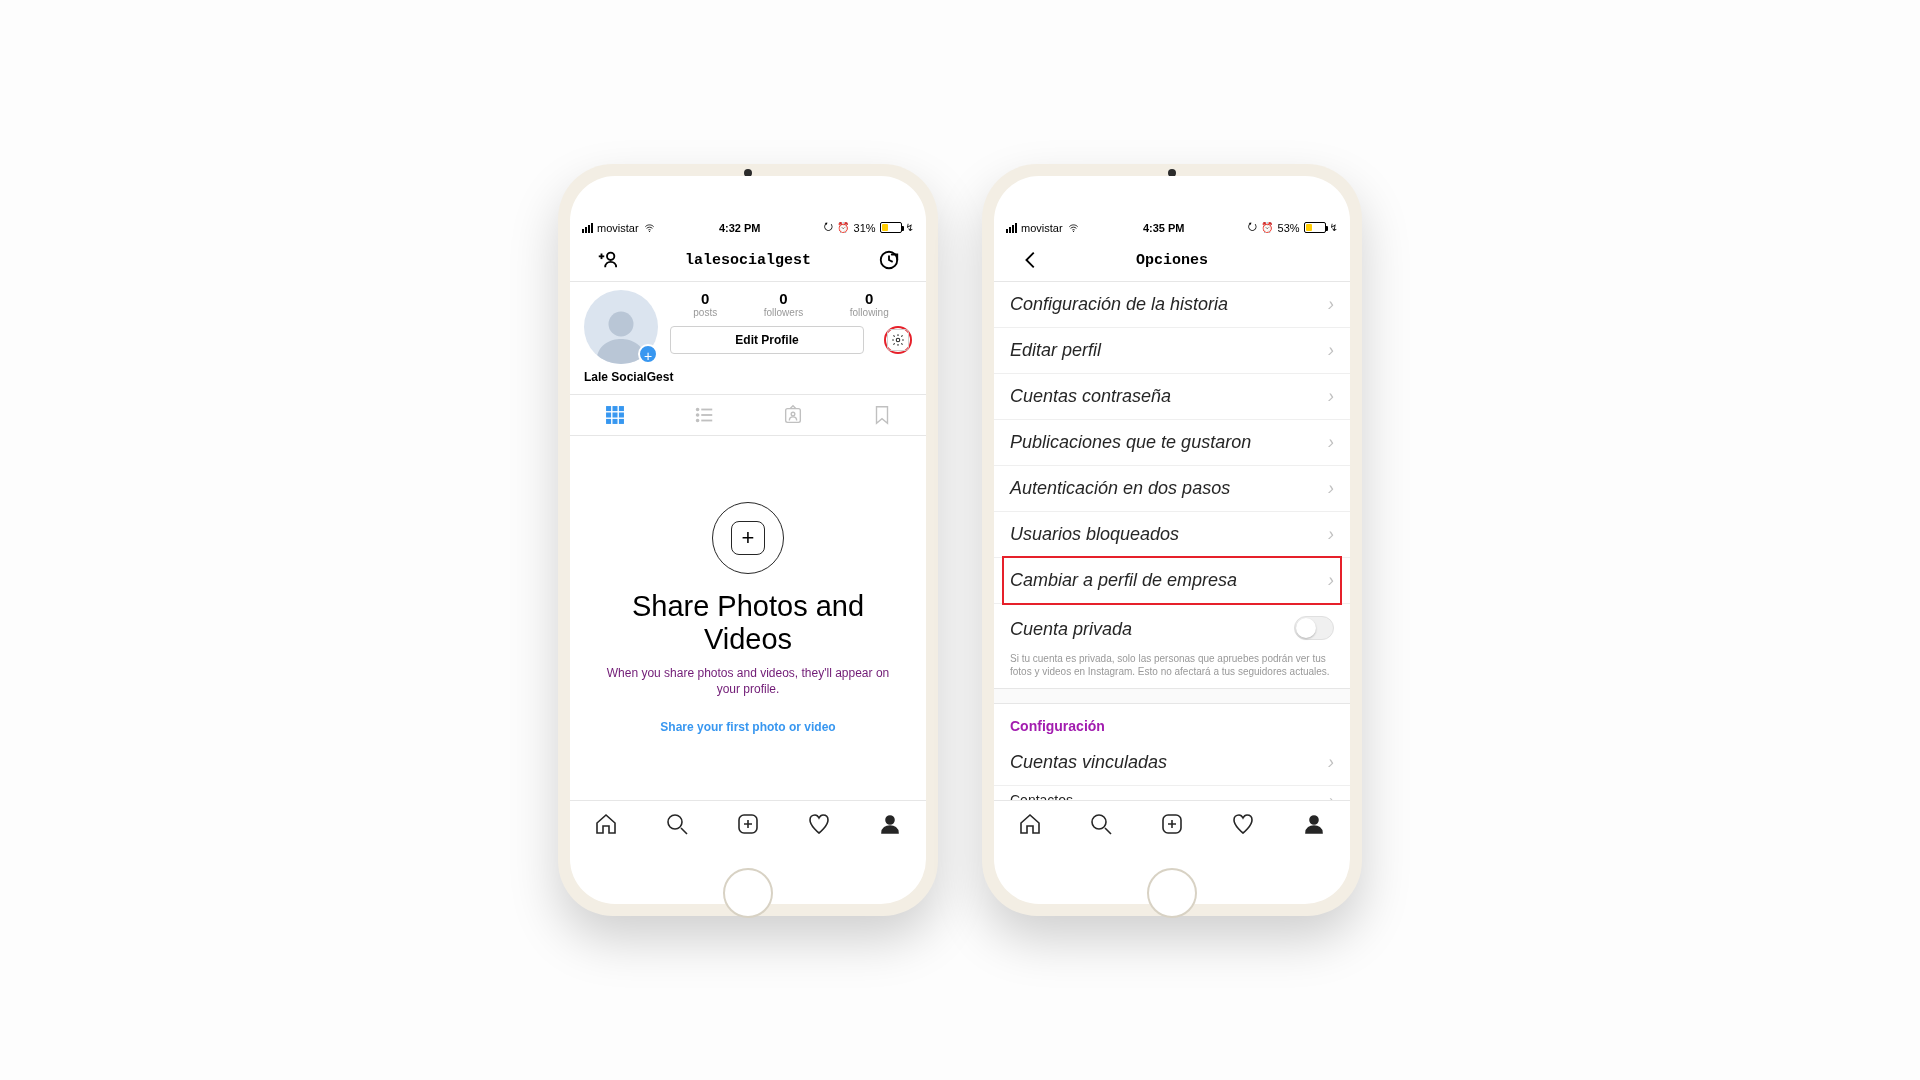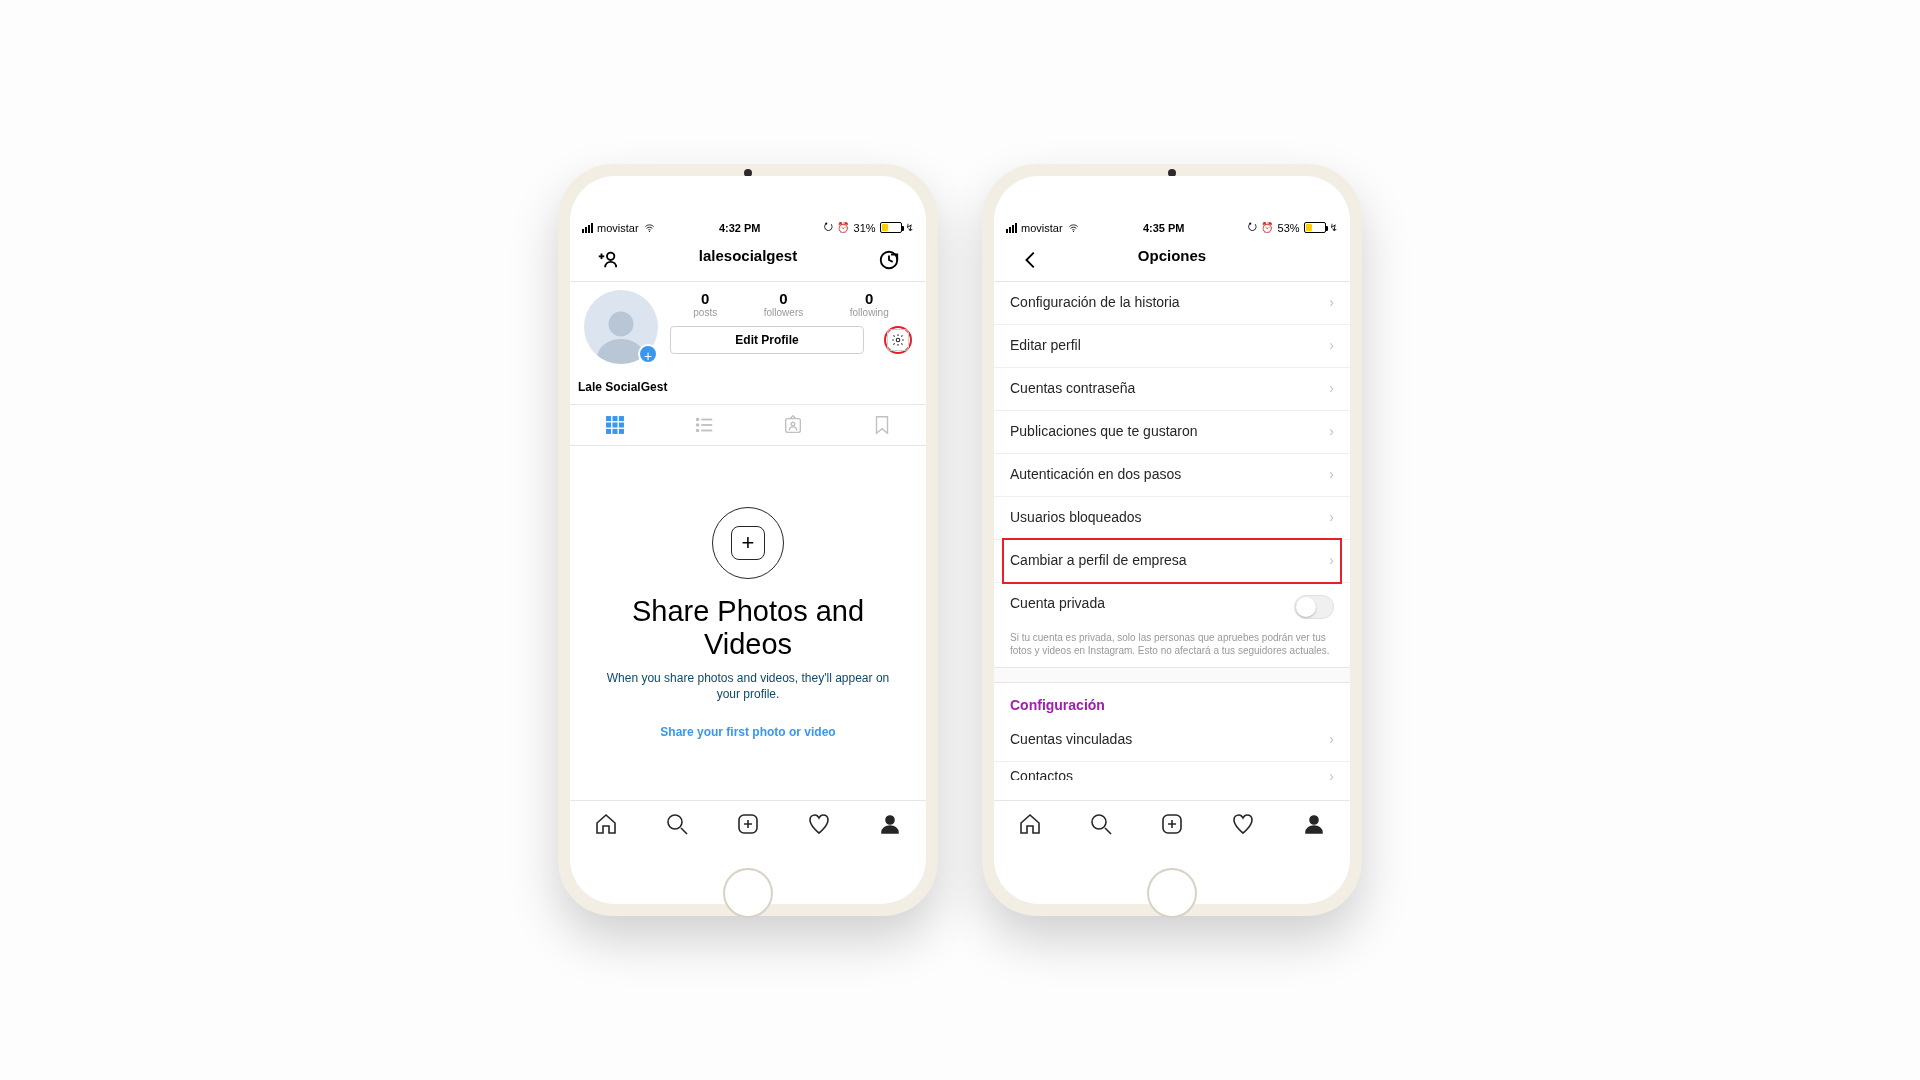--- a/index.html
+++ b/index.html
@@ -99,24 +99,25 @@
     width: 2px; height: 5px; background: #000; border-radius: 0 1px 1px 0;
   }
   .battery .fill {
     height: 7px; margin-left: 1px;
     background: #ffcc00; border-radius: 1px;
   }
   .alarm-icon, .lock-icon, .bolt-icon { font-size: 10px; }
 
   
   .header-row {
-    display: flex; justify-content: space-between;
+    display: flex; align-items: center; justify-content: space-between;
     padding: 8px 24px;
     border-bottom: 1px solid #e6e6e6;
     min-height: 40px;
+    font-family: Liberation Mono, monospace;
   }
   .header-title {
     font-weight: 600; font-size: 15px;
     position: absolute; left: 0; right: 0; text-align: center;
     pointer-events: none;
   }
   .header-row { position: relative; }
   .icon-btn { width: 26px; height: 26px; display: flex; align-items: center; justify-content: center; cursor: pointer; }
   .add-friend svg, .archive svg, .back svg { width: 22px; height: 22px; }
 
@@ -155,22 +156,22 @@
     width: 28px; height: 28px;
     border: 2.5px solid #e6202a; border-radius: 50%;
     display: flex; align-items: center; justify-content: center;
   }
   .gear-wrap .inner {
     width: 22px; height: 22px;
     border: 1px solid #d0d0d0; border-radius: 4px;
     display: flex; align-items: center; justify-content: center;
   }
   .display-name {
-    padding: 6px 14px 10px 8px;
-    font-size: 12px; font-weight: 600; margin-top: 10px;
+    padding: 6px 14px 10px 14px;
+    font-size: 12px; font-weight: 600;
   }
 
   
   .grid-tabs {
     display: flex; border-top: 1px solid #e6e6e6; border-bottom: 1px solid #e6e6e6;
   }
   .grid-tab {
     flex: 1; height: 40px;
     display: flex; align-items: center; justify-content: center;
     cursor: pointer;
@@ -187,45 +188,46 @@
   .plus-circle {
     width: 72px; height: 72px; border: 1.5px solid #262626;
     border-radius: 50%; display: flex; align-items: center; justify-content: center;
   }
   .plus-box {
     width: 34px; height: 34px; border: 1.5px solid #262626;
     border-radius: 8px; display: flex; align-items: center; justify-content: center;
     font-size: 22px; font-weight: 300;
   }
   .empty-title { font-size: 29px; font-weight: 300; margin-top: 6px; }
-  .empty-sub { font-size: 12px; color: #0c4a6e; line-height: 1.3; }
+  .empty-sub { font-size: 12px; color: #701a75; line-height: 1.3; }
   .empty-link { font-size: 12px; font-weight: 600; color: #3897f0; margin-top: 12px; }
 
   
   .bottom-nav {
     display: flex; border-top: 1px solid #e6e6e6;
     height: 46px;
   }
   .nav-item {
     flex: 1; display: flex; align-items: center; justify-content: center;
     cursor: pointer;
   }
   .nav-item svg { width: 24px; height: 24px; fill: none; stroke: #262626; stroke-width: 1.6; }
   .nav-item.active svg { fill: #262626; }
 
   
   .settings-scroll {
     flex: 1; overflow: hidden;
     position: relative;
   }
   .setting-row {
-    display: flex; align-items: flex-start; justify-content: space-between;
+    display: flex; align-items: flex-end; justify-content: space-between;
     padding: 12px 16px; min-height: 42px;
-    font-size: 14px; color: #262626;
+    font-size: 18px; color: #262626;
     cursor: pointer;
+    font-style: italic;
   }
   .setting-row .chev { color: #c0c0c0; }
   .setting-row.highlight {
     margin: 0 10px; padding: 12px 6px;
     outline: 2px solid #e6202a;
     gap: 28px;
   }
   .divider { height: 1px; background: #efefef; margin: 0; }
   .section-spacer { height: 16px; background: #fafafa; border-top: 1px solid #e6e6e6; border-bottom: 1px solid #e6e6e6; }
   .toggle {

